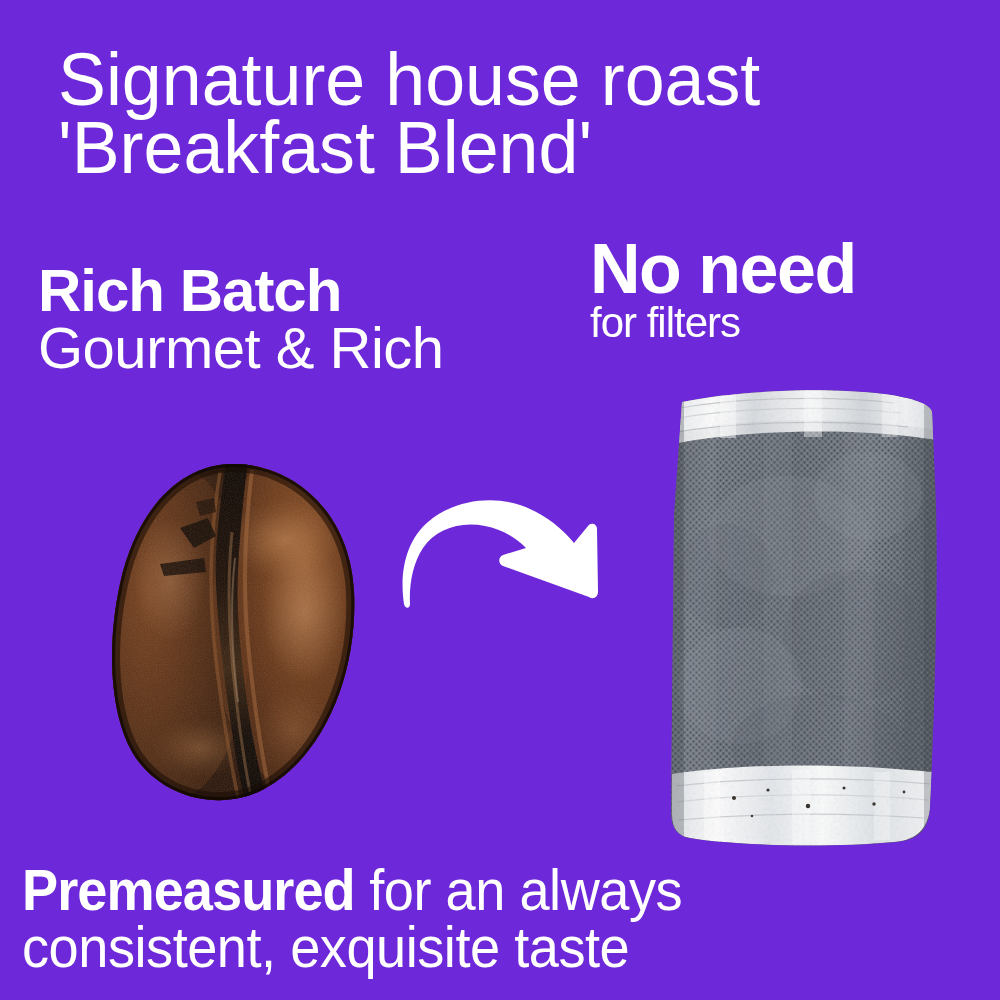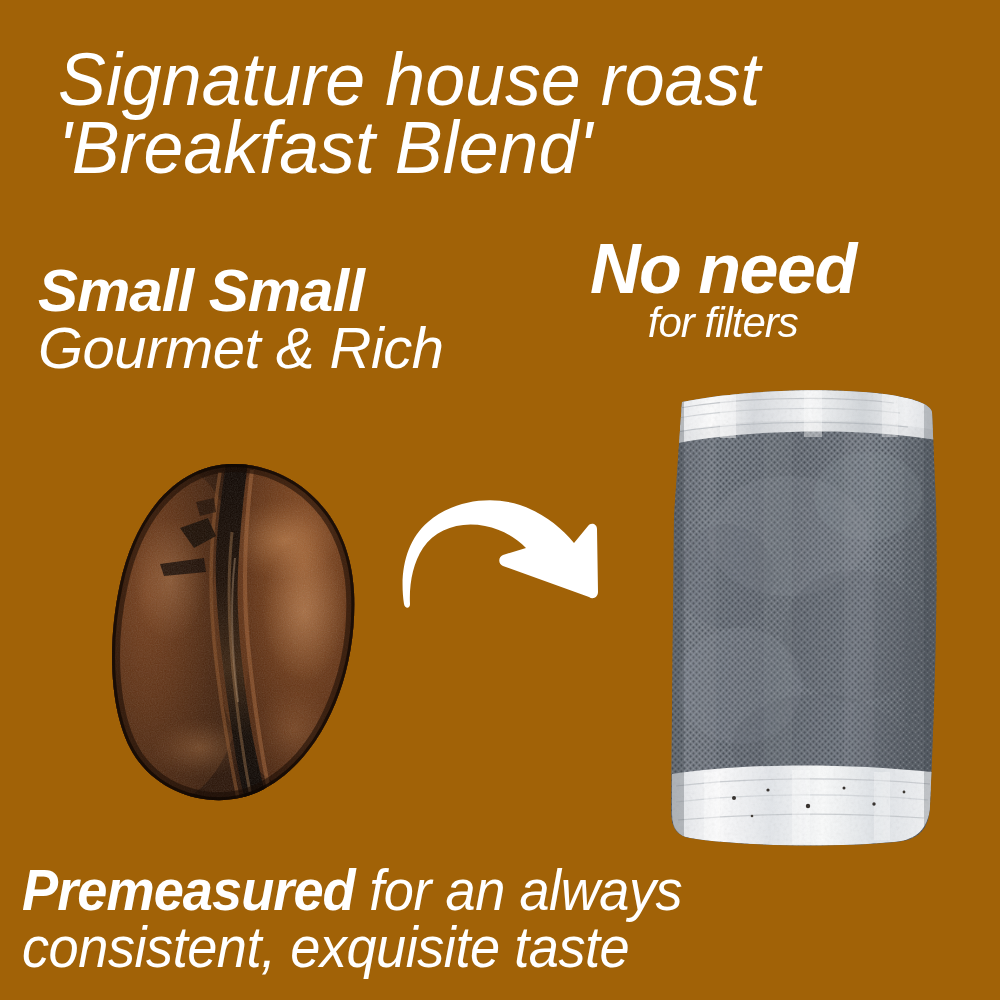--- a/index.html
+++ b/index.html
@@ -10,22 +10,21 @@
   }
   body {
     font-family: "Liberation Sans", sans-serif;
   }
 
   #poster {
     position: relative;
     width: 1000px;
     height: 1000px;
     overflow: hidden;
-    background: #a16207;
-    font-style: italic;
+    background: #6d28d9;
   }
 
   
   .txt {
     position: absolute;
     color: #ffffff;
     white-space: nowrap;
     letter-spacing: -0.5px;
   }
 
@@ -61,21 +60,20 @@
     font-weight: 300;
     letter-spacing: -0.5px;
     text-align: center;
   }
 
   
   #feature-right {
     left: 590px;
     top: 236px;
     line-height: 0.96;
-    text-align: center;
   }
   #feature-right .bold {
     display: block;
     font-size: 70px;
     font-weight: 700;
     letter-spacing: -1.5px;
   }
   #feature-right .light {
     display: block;
     font-size: 42px;
@@ -130,21 +128,21 @@
 <body>
 
 <div id="poster">
 
   <div class="txt" id="headline">
     <span class="l1">Signature house roast</span>
     <span class="l2">'Breakfast Blend'</span>
   </div>
 
   <div class="txt" id="feature-left">
-    <span class="bold">Small Small</span>
+    <span class="bold">Rich Batch</span>
     <span class="light">Gourmet &amp; Rich</span>
   </div>
 
   <div class="txt" id="feature-right">
     <span class="bold">No need</span>
     <span class="light">for filters</span>
   </div>
 
   <div id="bean-wrap">
     <svg viewBox="0 0 250 342" xmlns="http://www.w3.org/2000/svg" aria-hidden="true">

